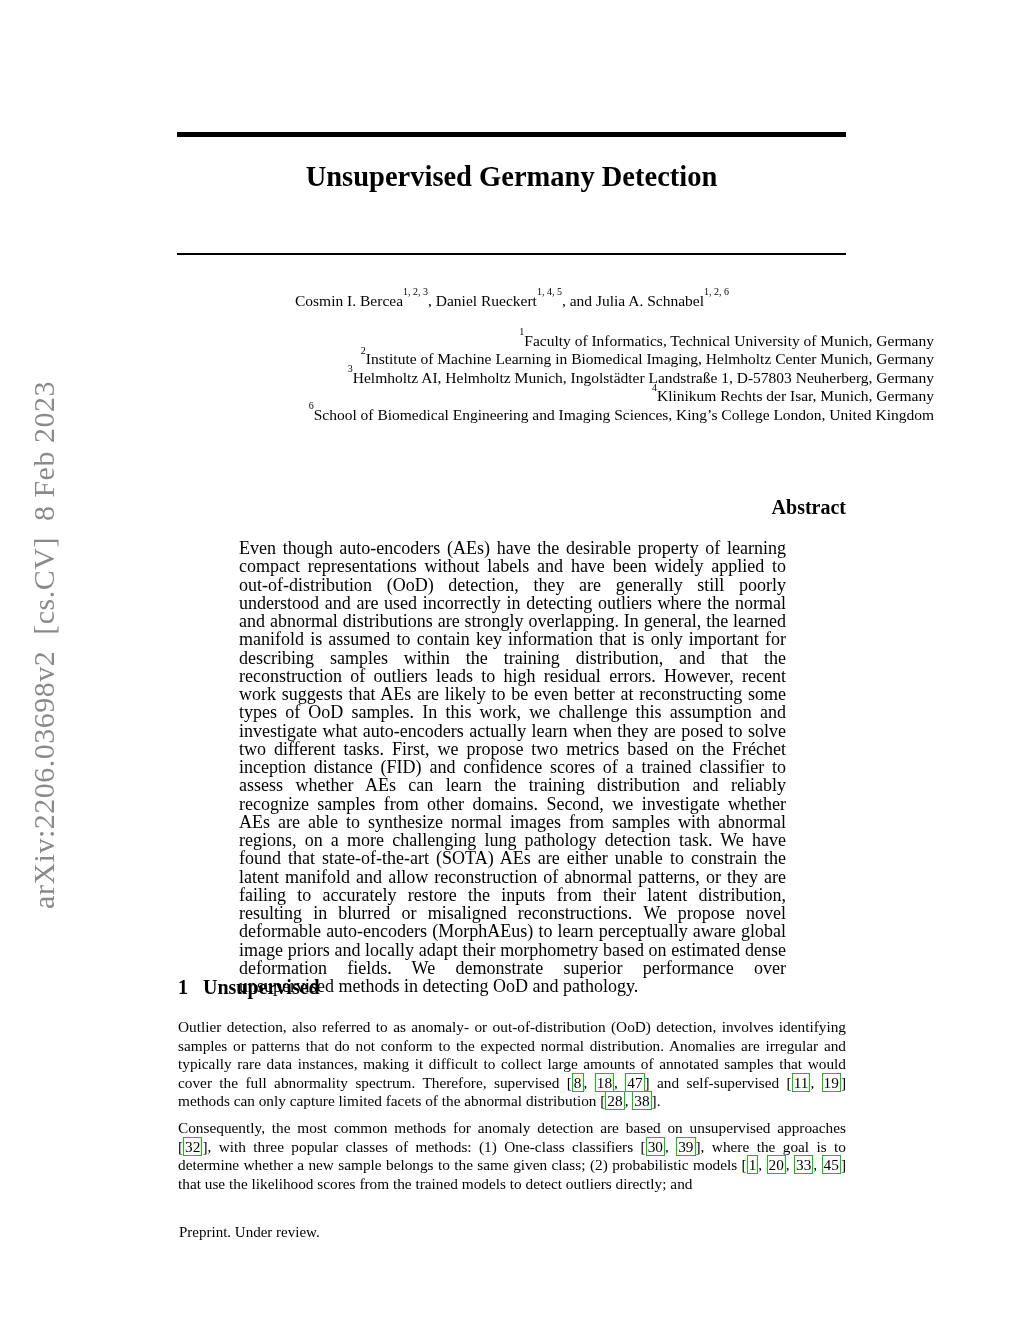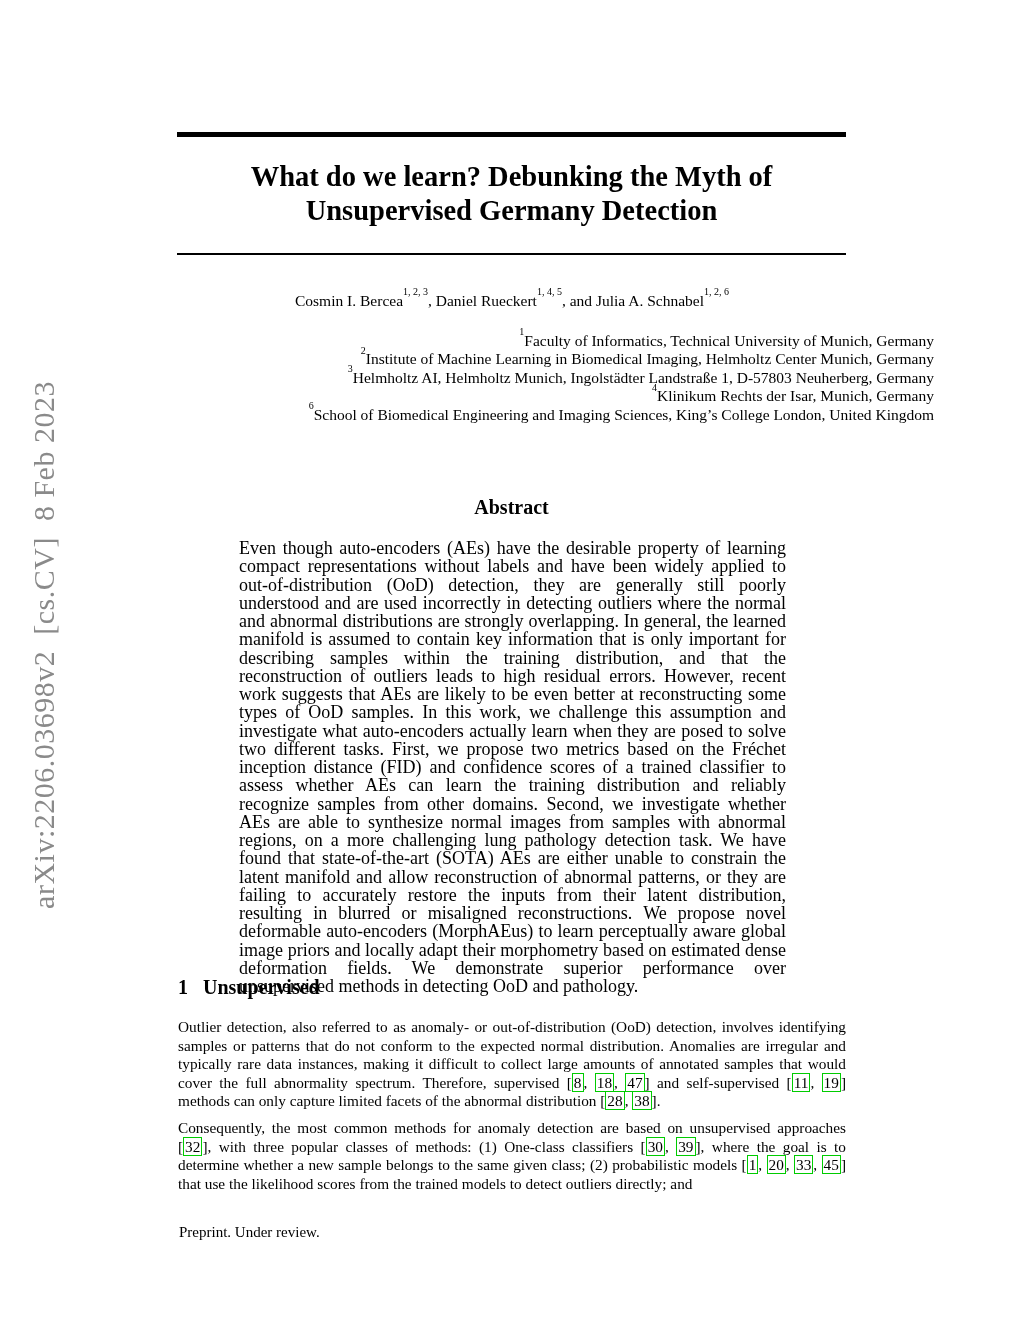--- a/index.html
+++ b/index.html
@@ -76,21 +76,21 @@
     text-align: right;
     font-size: 15.5px;
     line-height: 18.4px;
     color: #000000;
   }
   .abstract-heading {
     position: absolute;
     left: 177px;
     width: 669px;
     top: 496px;
-    text-align: center;
+    text-align: right;
     font-weight: bold;
     font-size: 20px;
     color: #000000;
   }
   .abstract-body {
     position: absolute;
     left: 239px;
     width: 547px;
     top: 539px;
     font-size: 18px;
@@ -135,21 +135,20 @@
   }
 </style>
 </head>
 <body>
 
 <div class="arxiv-banner">arXiv:2206.03698v2  [cs.CV]  8 Feb 2023</div>
 
 <div class="rule-thick"></div>
 
 <div class="paper-title">
-  <div>What do we learn? Debunking the Myth of</div>
   <div>Unsupervised Germany Detection</div>
 </div>
 
 <div class="rule-thin"></div>
 
 <div class="authors">
   <span>Cosmin I. Bercea</span><sup class="s">1, 2, 3</sup><span class="sep">, </span><span>Daniel Rueckert</span><sup class="s">1, 4, 5</sup><span class="sep">, and </span><span>Julia A. Schnabel</span><sup class="s">1, 2, 6</sup>
 </div>
 
 <div class="affiliations">

